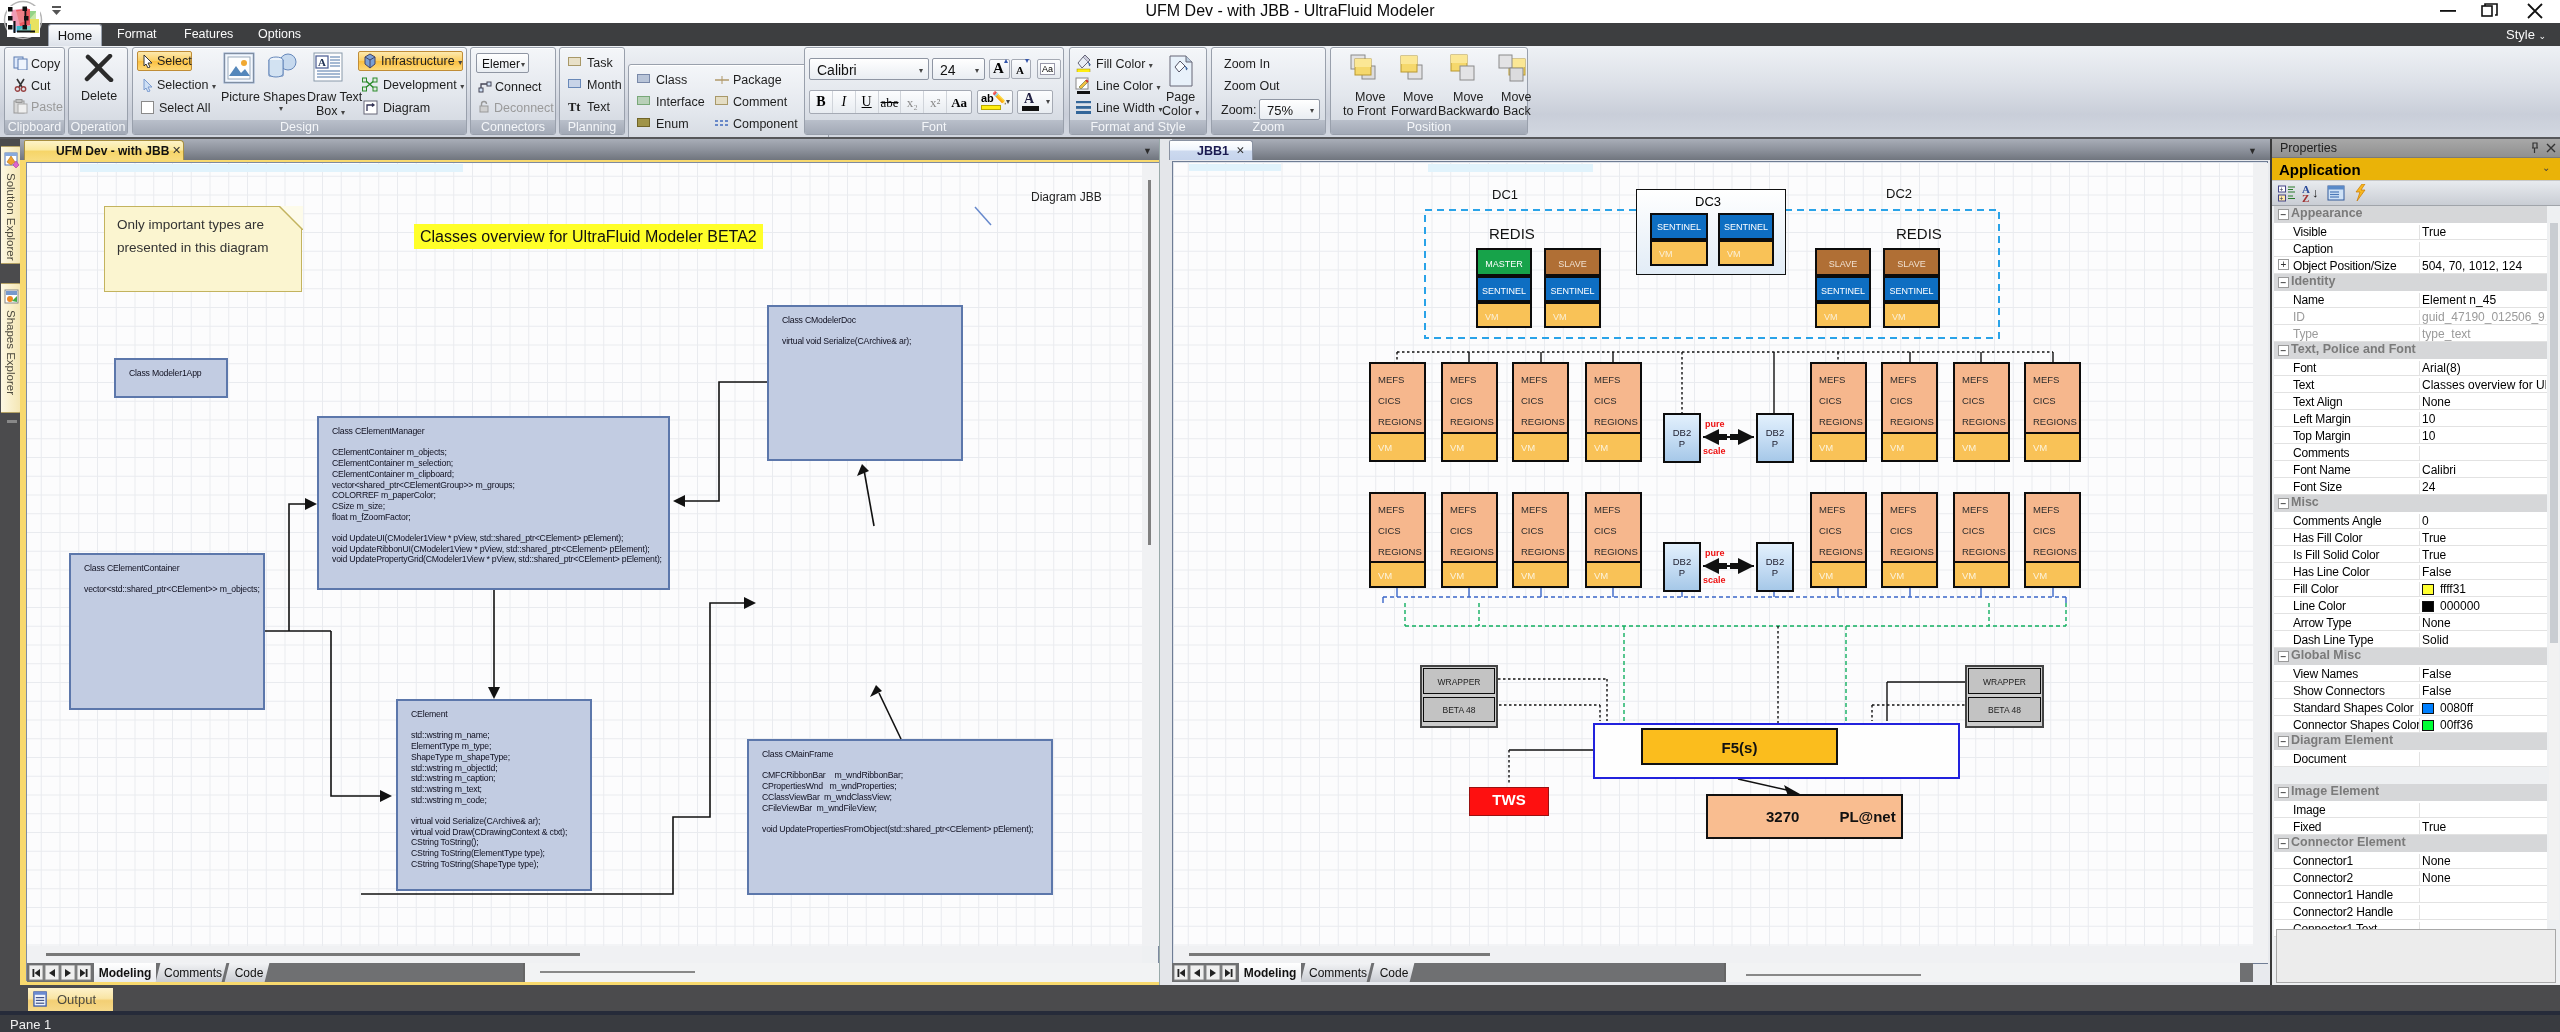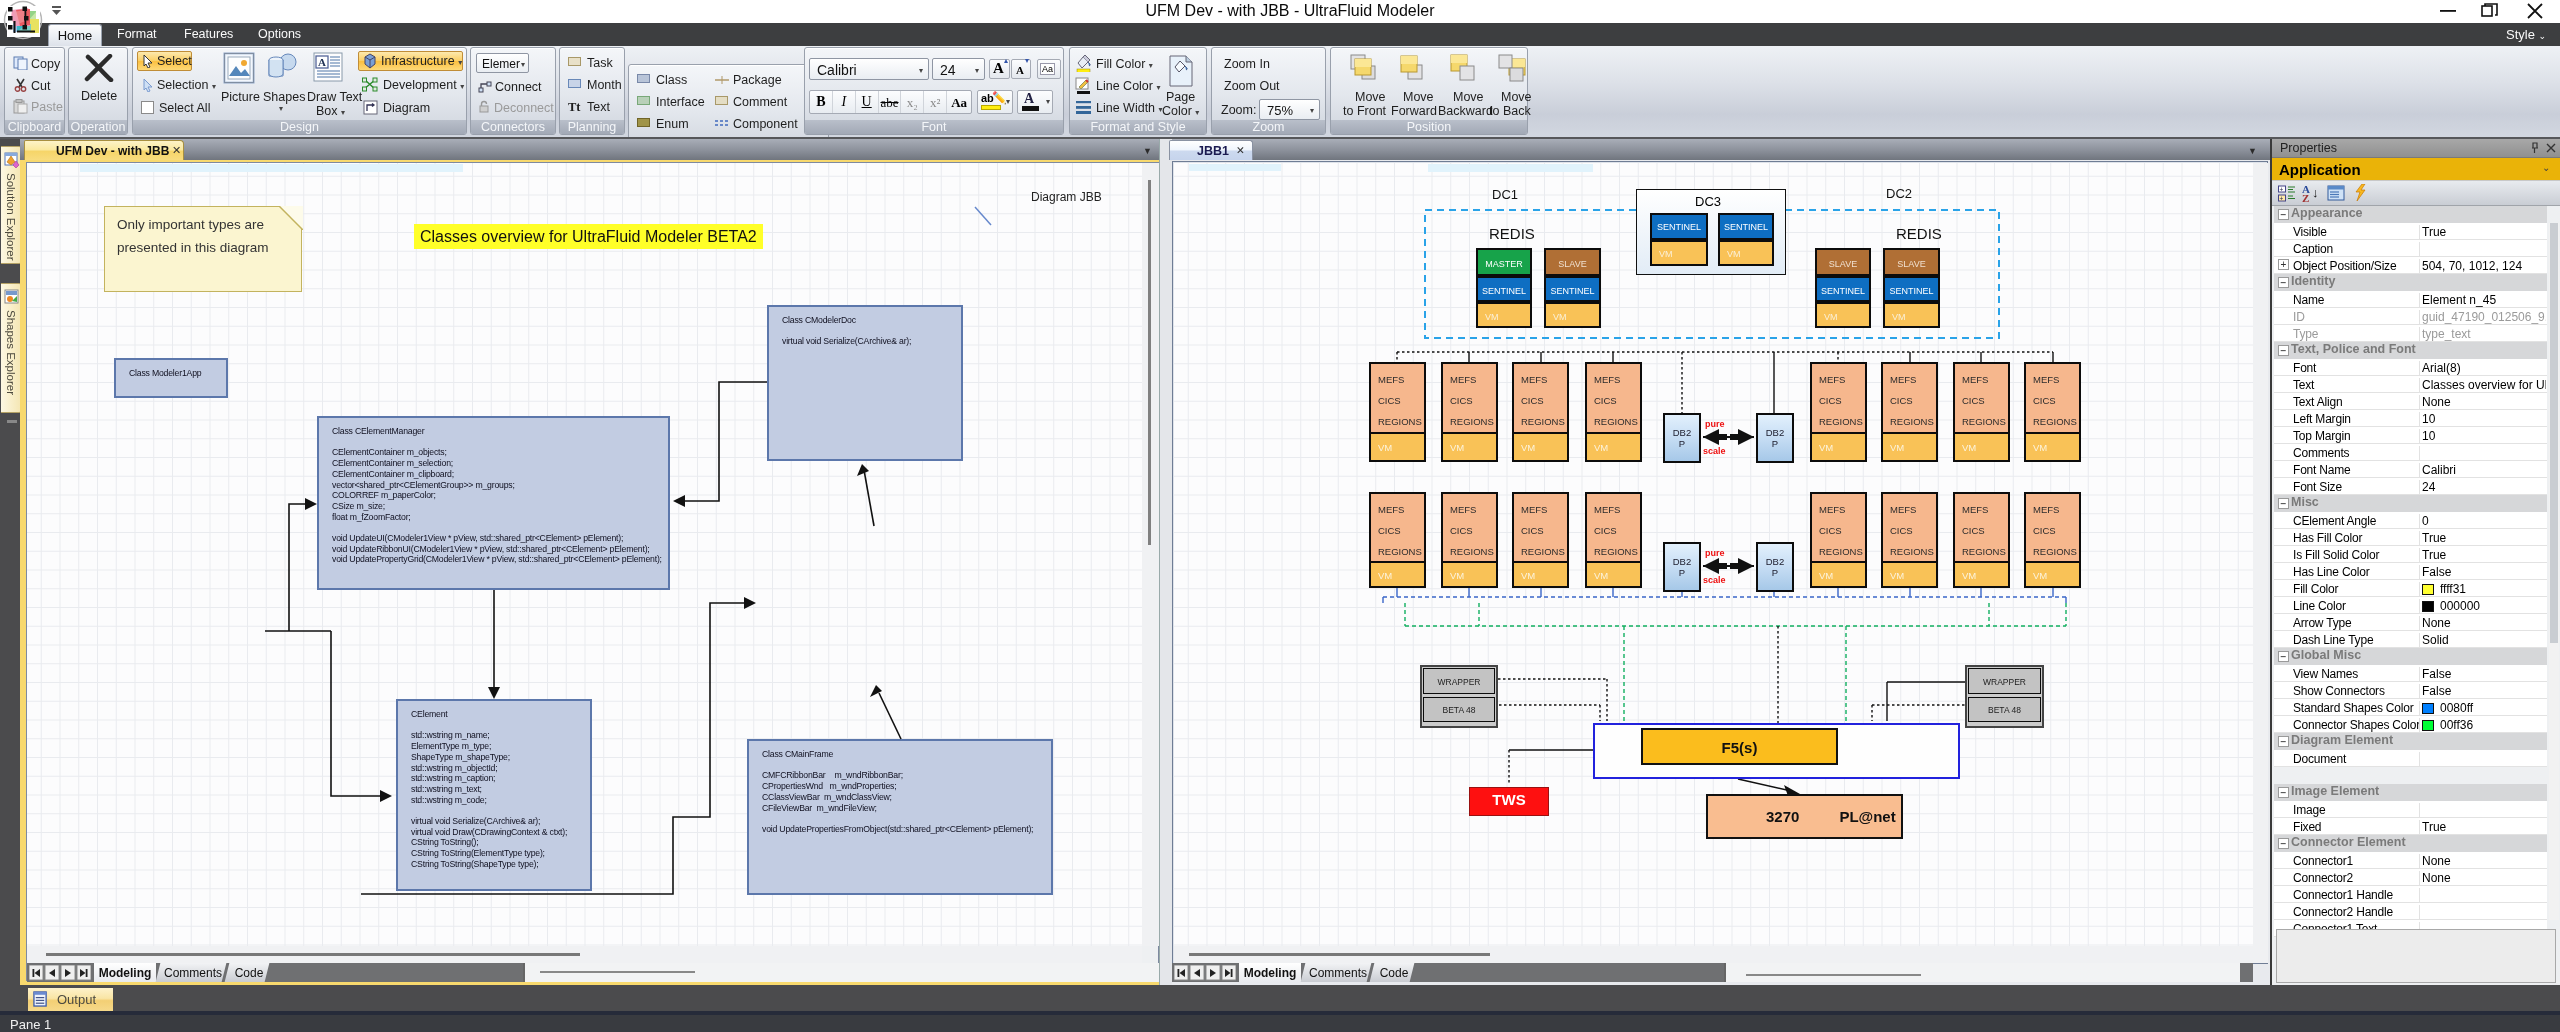--- a/index.html
+++ b/index.html
@@ -436,20 +436,23 @@
 CElementContainer m_selection;
 CElementContainer m_clipboard;
 vector&lt;shared_ptr&lt;CElementGroup&gt;&gt; m_groups;
 COLORREF m_paperColor;
 CSize m_size;
 float m_fZoomFactor;
 
 void UpdateUI(CModeler1View * pView, std::shared_ptr&lt;CElement&gt; pElement);
 void UpdateRibbonUI(CModeler1View * pView, std::shared_ptr&lt;CElement&gt; pElement);
 void UpdatePropertyGrid(CModeler1View * pView, std::shared_ptr&lt;CElement&gt; pElement);</div>
+  <div class="clsbox" style="left:42px;top:390px;width:196px;height:157px;">Class CElementContainer
+
+vector&lt;std::shared_ptr&lt;CElement&gt;&gt; m_objects;</div>
   <div class="clsbox" style="left:369px;top:536px;width:196px;height:192px;">CElement
 
 std::wstring m_name;
 ElementType m_type;
 ShapeType m_shapeType;
 std::wstring m_objectId;
 std::wstring m_caption;
 std::wstring m_text;
 std::wstring m_code;
 
@@ -811,21 +814,21 @@
   <div class="prow" style="top:322px;">
         <div class="pl">Font Name</div>
         <div class="pv">Calibri</div>
       </div>
   <div class="prow" style="top:339px;">
         <div class="pl">Font Size</div>
         <div class="pv">24</div>
       </div>
   <div class="pcat" style="top:356px;"><span class="pm">−</span><span style="margin-left:17px;">Misc</span></div>
   <div class="prow" style="top:373px;">
-        <div class="pl">CElement Angle</div>
+        <div class="pl">Comments Angle</div>
         <div class="pv">0</div>
       </div>
   <div class="prow" style="top:390px;">
         <div class="pl">Has Fill Color</div>
         <div class="pv">True</div>
       </div>
   <div class="prow" style="top:407px;">
         <div class="pl">Is Fill Solid Color</div>
         <div class="pv">True</div>
       </div>

